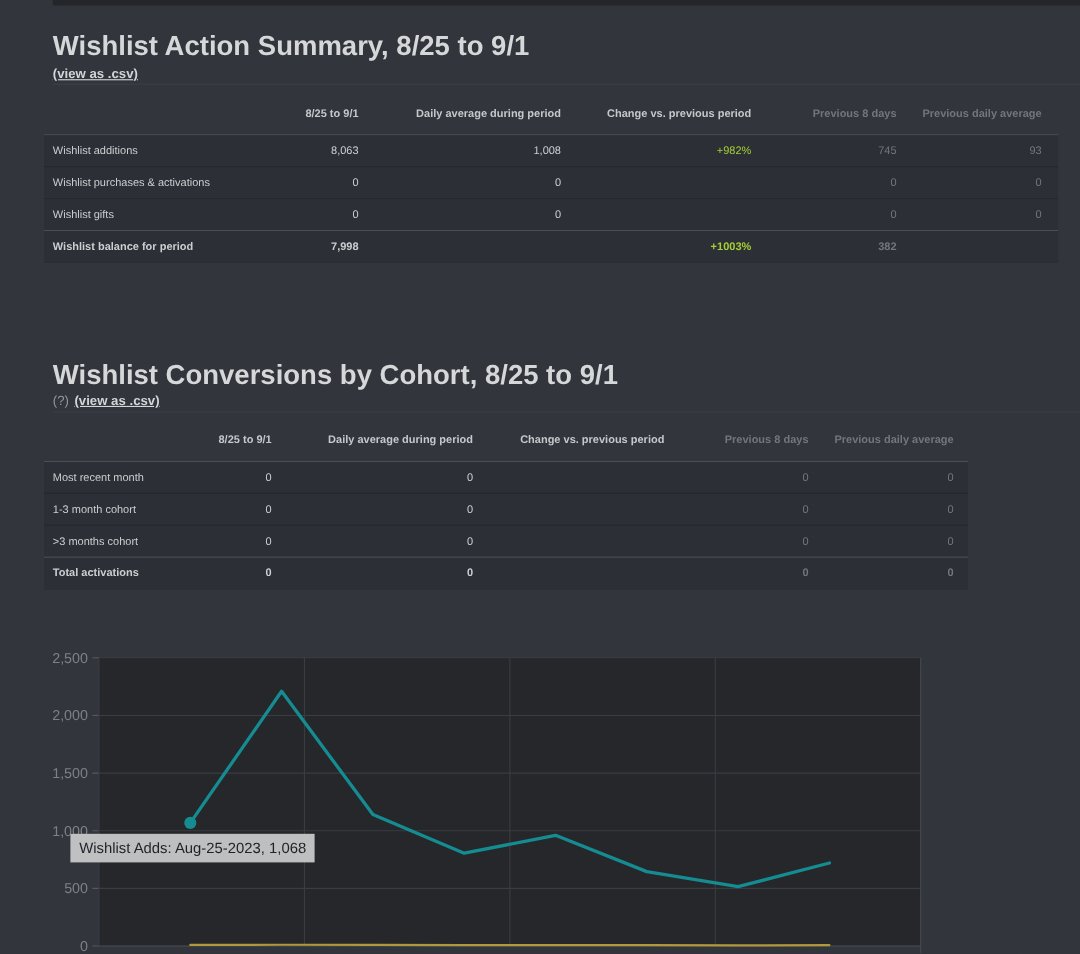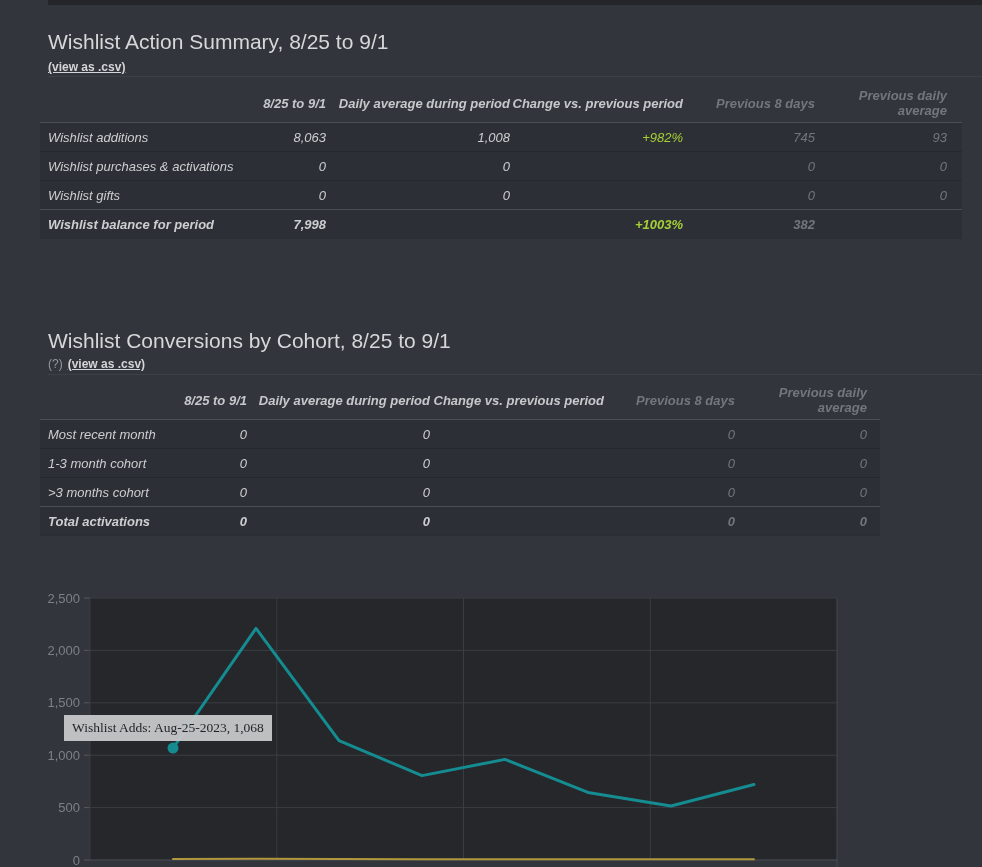--- a/index.html
+++ b/index.html
@@ -4,27 +4,27 @@
 <style>
   html,body{margin:0;padding:0;background:#32353c;}
   #page{
     position:relative;width:982px;height:867px;overflow:hidden;
     background:#32353c;
     font-family:"Liberation Sans", sans-serif;
     -webkit-font-smoothing:antialiased;
   }
   .abs{position:absolute;}
   #top-strip{left:48px;top:0;width:934px;height:5px;background:#24262a;}
-  .sec-title{color:#d6d7d9;font-size:21px;font-weight:400;line-height:22px;}
+  .sec-title{color:#d6d7d9;font-size:25px;font-weight:700;line-height:22px;}
   .csv-line{font-size:12px;line-height:15px;color:#d6d7d9;}
   .csv-link{color:#d4d5d8;font-weight:700;text-decoration:underline;cursor:pointer;margin-top:24px;}
   .help-link{color:#94979c;font-weight:400;margin-right:5px;cursor:pointer;text-decoration:none;}
   .rule{border-top:1px solid #3c4047;height:0;}
   
-  .tbl{font-size:13px;font-style:italic;}
+  .tbl{font-size:10px;}
   .hdr-row{display:grid;align-items:center;height:38px;border-bottom:1px solid #4a4e55;font-weight:700;}
   .hc{text-align:right;color:#c6c8cb;line-height:15px;}
   .hc.gray{color:#73767c;}
   .body-row{display:grid;align-items:center;height:28px;background:#2c2f35;}
   .body-row.mid{border-top:1px solid #26282d;}
   .body-row.total{border-top:1px solid #4a4e55;font-weight:700;}
   .tbl{border-bottom:1px solid #2a2d32;}
   .c-label{color:#cdced1;padding-left:8px;text-align:left;}
   .c-num{color:#cdced1;text-align:right;}
   .c-green{color:#a6cf35;text-align:right;}
@@ -36,25 +36,24 @@
   #t1-title{left:48px;top:31px;}
   #t1-csv{left:48px;top:60px;}
   #rule1{left:48px;top:76px;width:934px;}
   #t2-title{left:48px;top:330px;}
   #t2-csv{left:48px;top:357px;text-align:center;}
   #rule2{left:48px;top:374px;width:934px;}
   #chart-title{left:48px;top:562px;}
   #chart-svg{left:0;top:0;width:982px;height:867px;pointer-events:none;}
   #chart-svg text{font-family:"Liberation Sans", sans-serif;}
   #chart-tooltip{
-    left:64px;top:715px;height:26px;box-sizing:border-box;
+    left:64px;top:758px;height:26px;box-sizing:border-box;
     background:rgba(197,198,199,0.96);color:#1f2225;
     font-size:13.5px;line-height:20px;padding:3px 8px;white-space:nowrap;
     z-index:3;
-    font-family:Liberation Serif, serif;
   }
 </style>
 </head>
 <body>
 
 <div id="page">
 
   <div id="top-strip" class="abs"></div>
 
   <div id="t1-title" class="abs sec-title">Wishlist Action Summary, 8/25 to 9/1</div>

